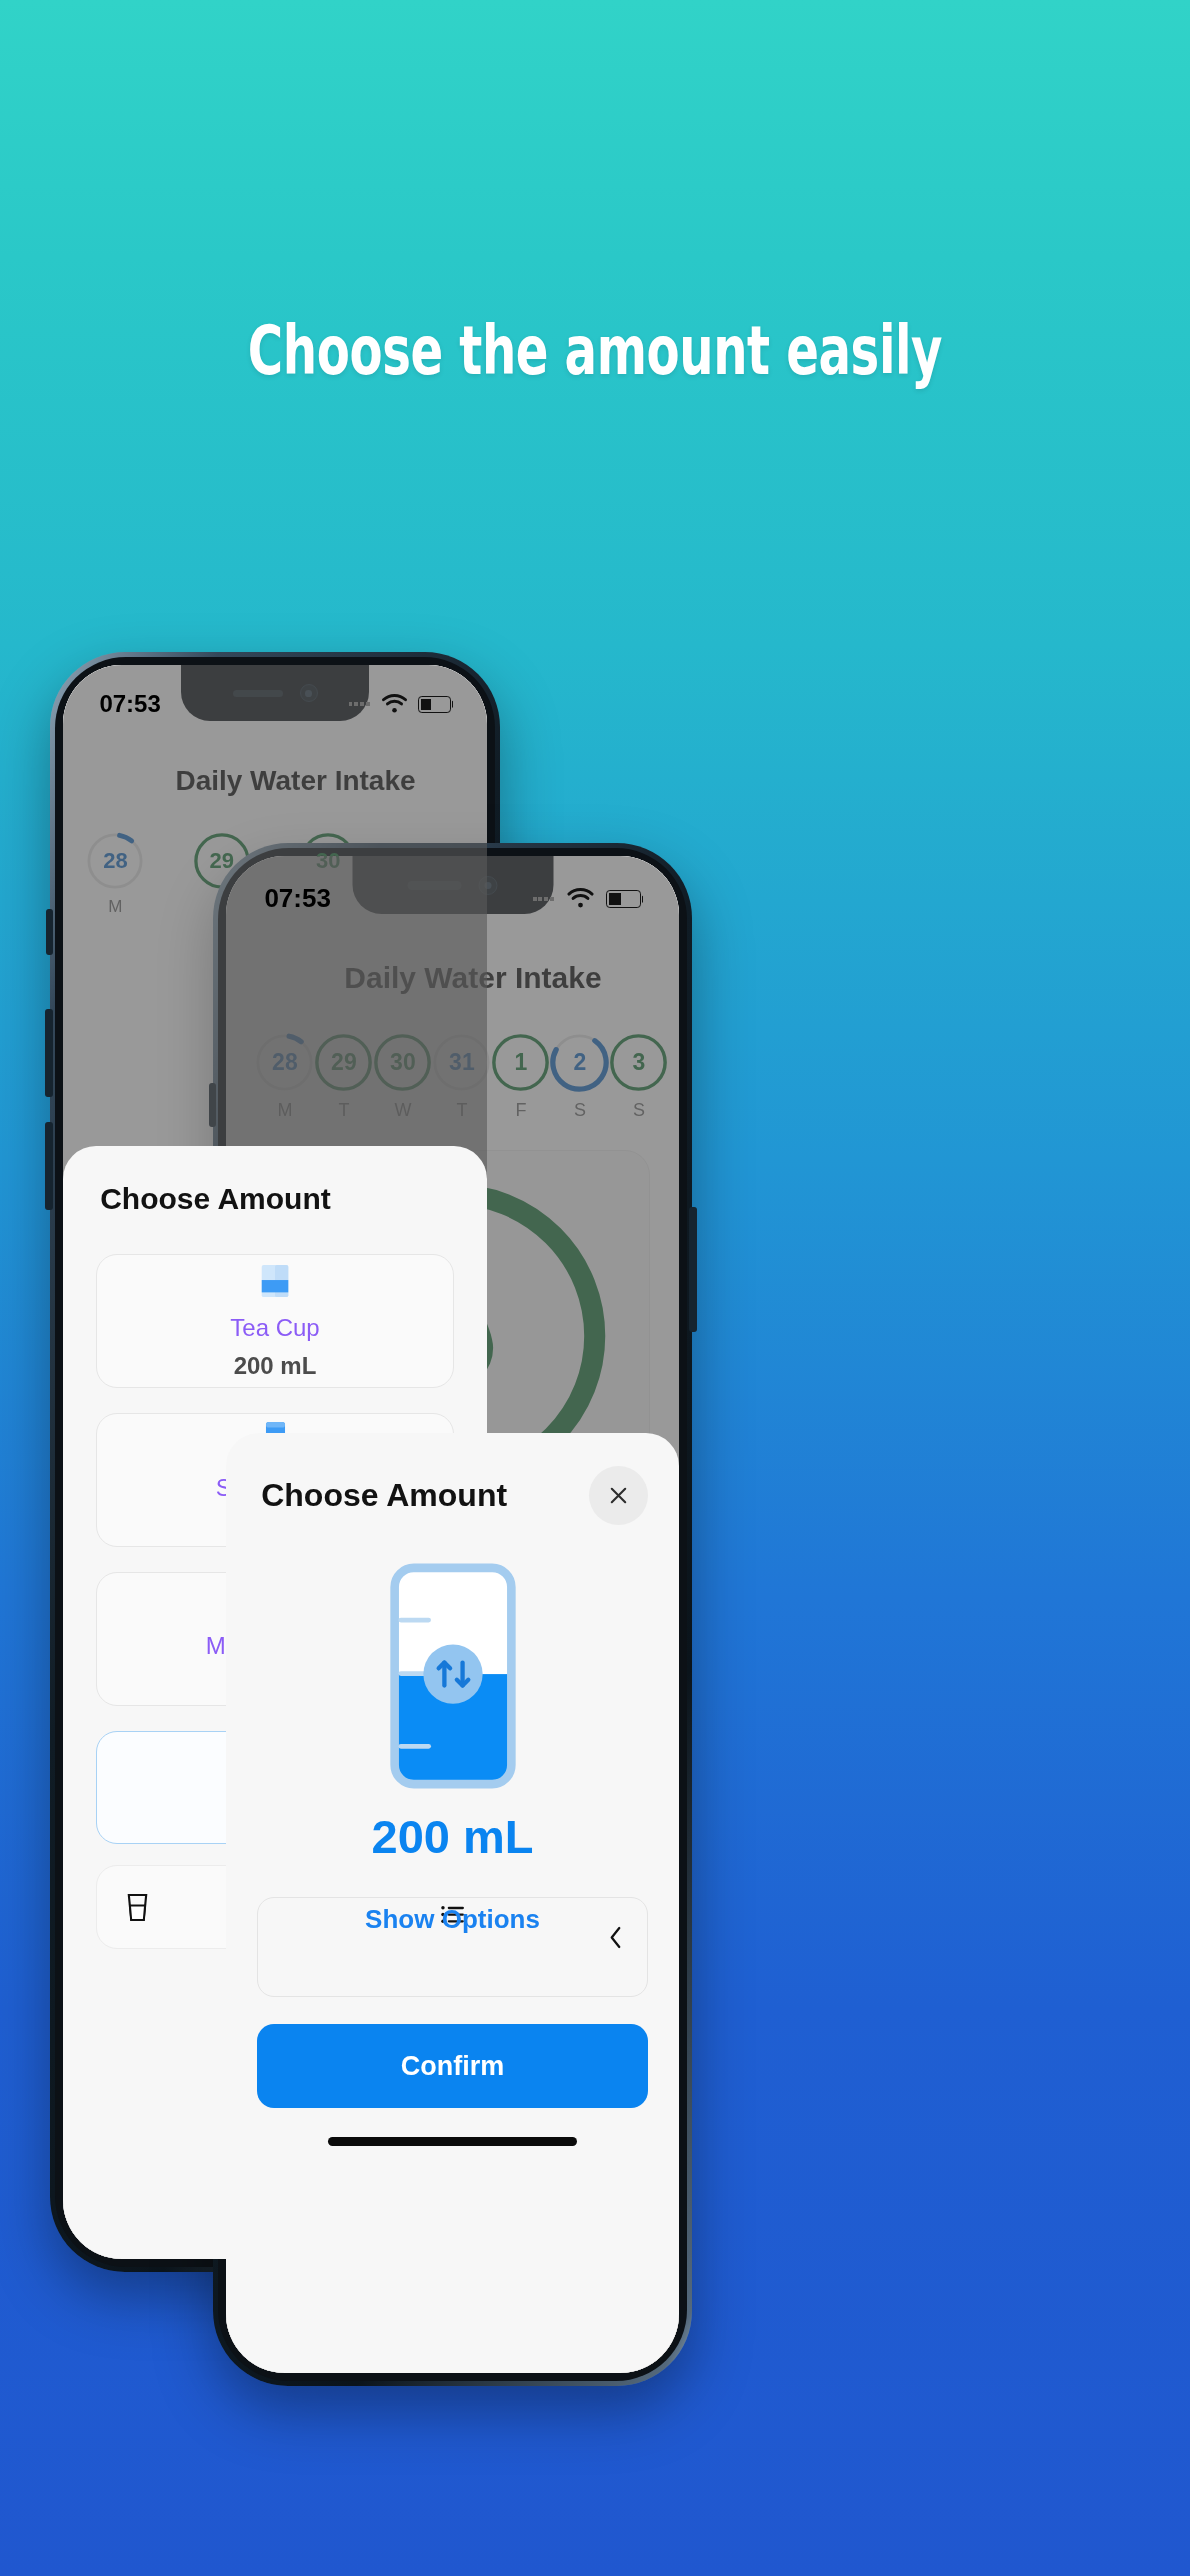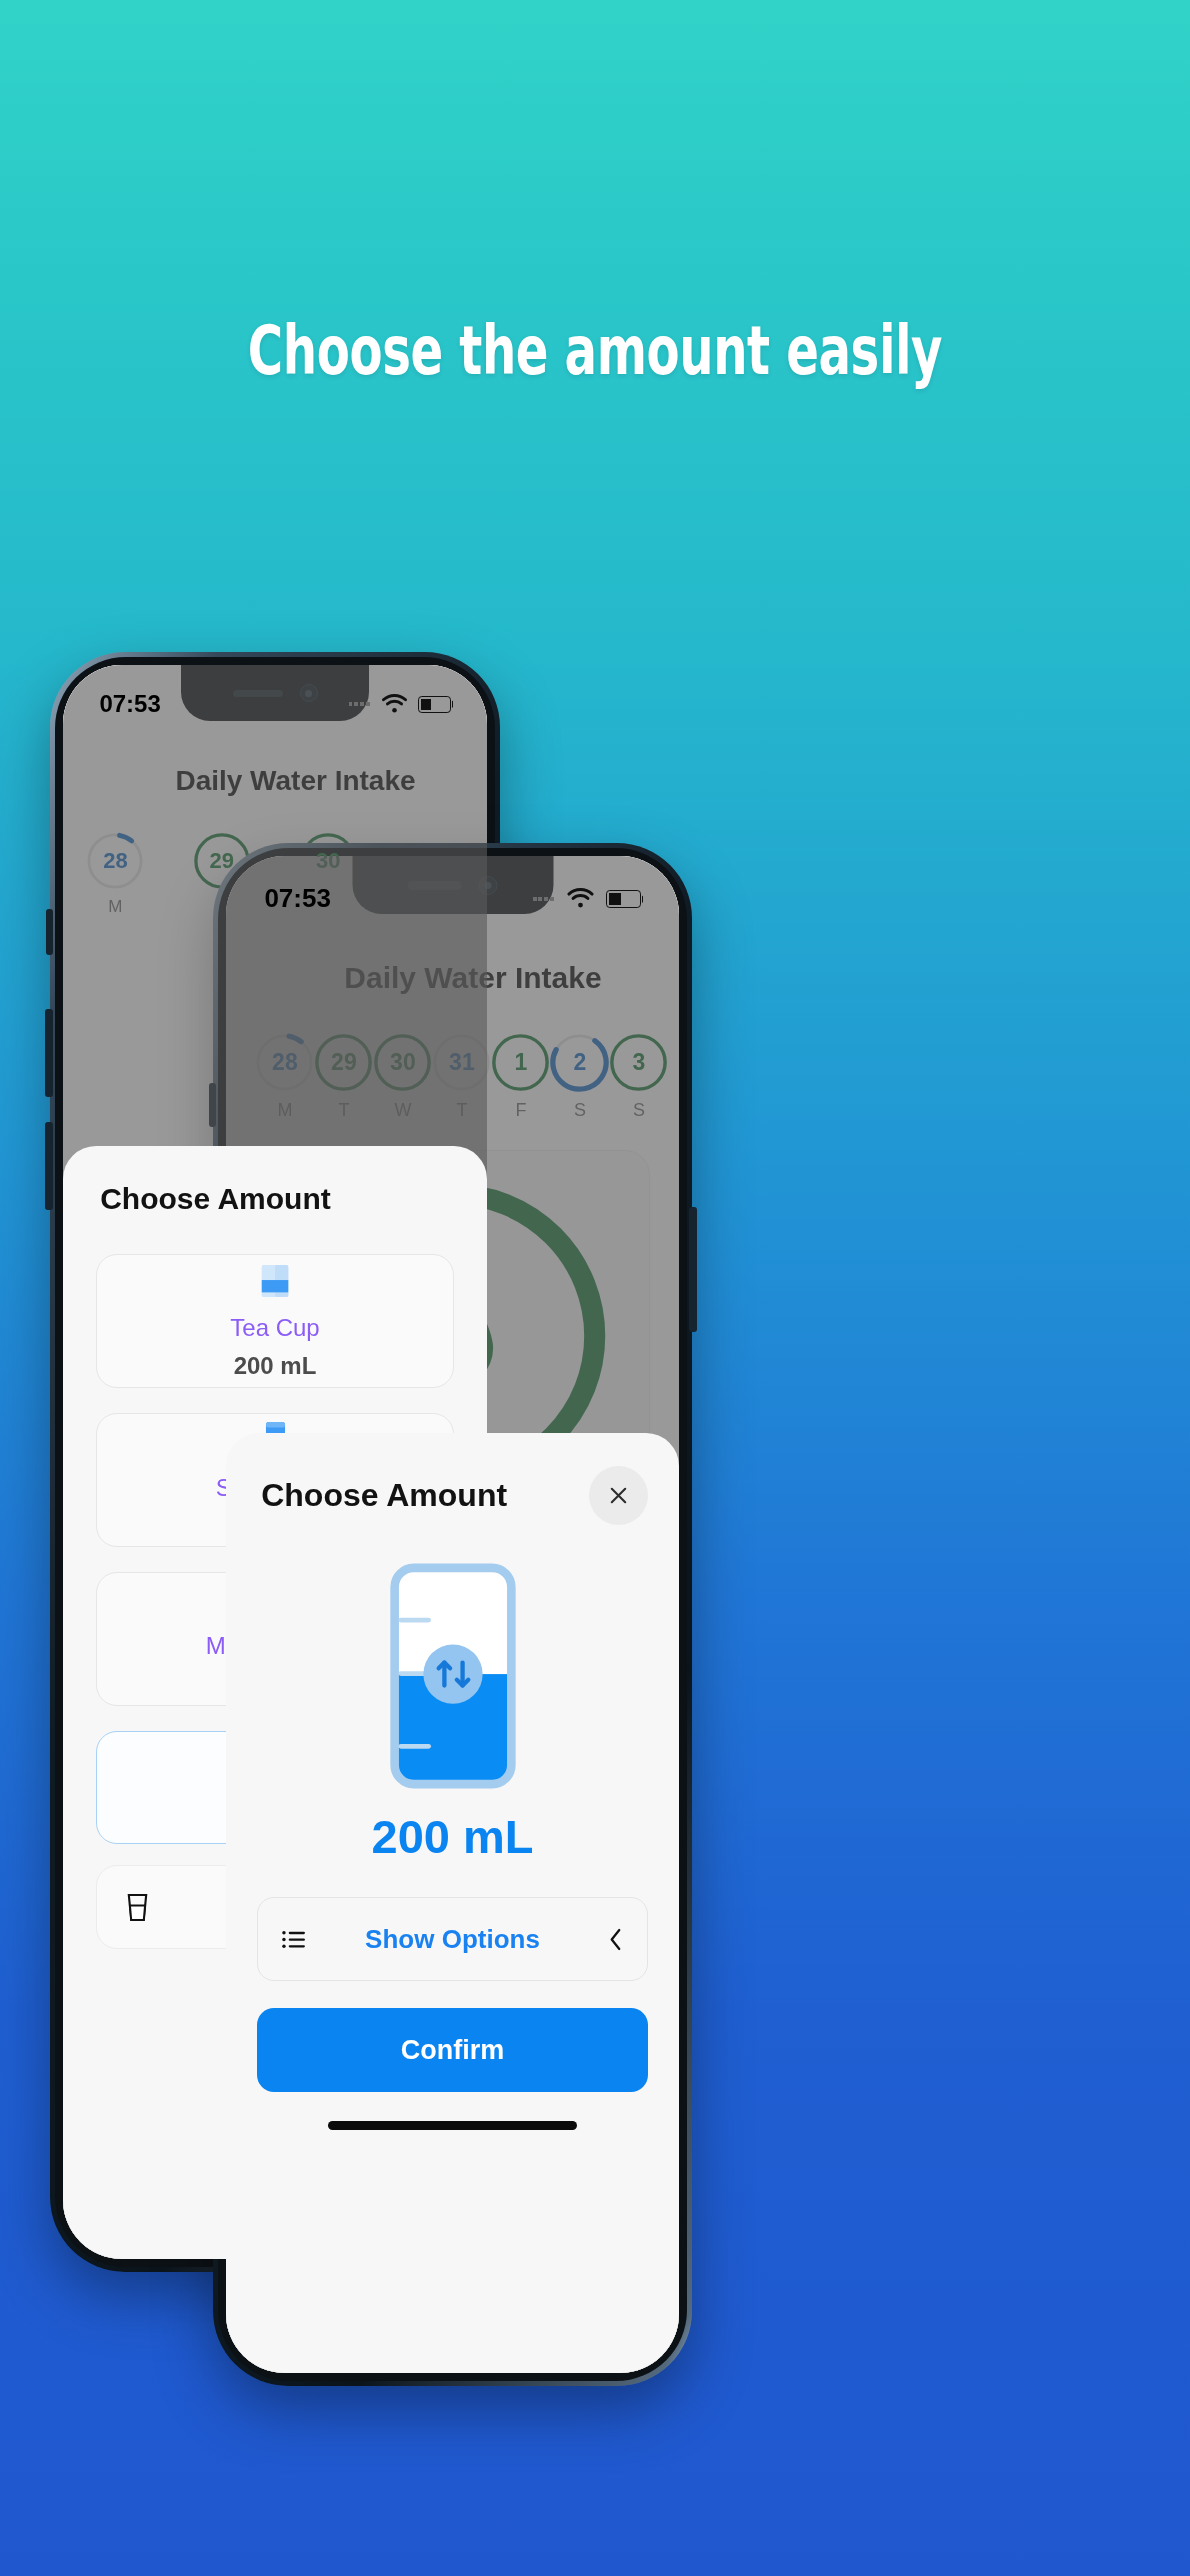--- a/index.html
+++ b/index.html
@@ -399,21 +399,21 @@
             <g stroke="#1678d8" stroke-width="4.5" fill="none" stroke-linecap="round" stroke-linejoin="round">
               <path d="M60 131V107"></path>
                 <path d="M54 113l6-6 6 6"></path>
               <path d="M79 107v24"></path>
                 <path d="M85 125l-6 6-6-6"></path>
             </g>
           </svg>
           <div class="amount-text" style="font-size:47px; margin-top:17px;">200 mL</div>
         </div>
 
-        <div class="opt-row" style="margin-top:33px; height:84px; padding:14px 23px;">
+        <div class="opt-row" style="margin-top:33px; height:100px; padding:6px 23px;flex-direction:column;">
           <svg width="25" height="21" viewBox="0 0 26 22">
             <circle cx="3" cy="4" r="1.8" fill="#111"></circle>
               <rect x="8" y="3" width="17" height="2.4" rx="1.2" fill="#111"></rect>
             <circle cx="3" cy="11" r="1.8" fill="#111"></circle>
               <rect x="8" y="10" width="17" height="2.4" rx="1.2" fill="#111"></rect>
             <circle cx="3" cy="18" r="1.8" fill="#111"></circle>
               <rect x="8" y="17" width="17" height="2.4" rx="1.2" fill="#111"></rect>
           </svg>
           <div class="opt-label" style="font-size:26px;">Show Options</div>
           <svg width="17" height="25" viewBox="0 0 18 26" style="margin-left:auto;">

